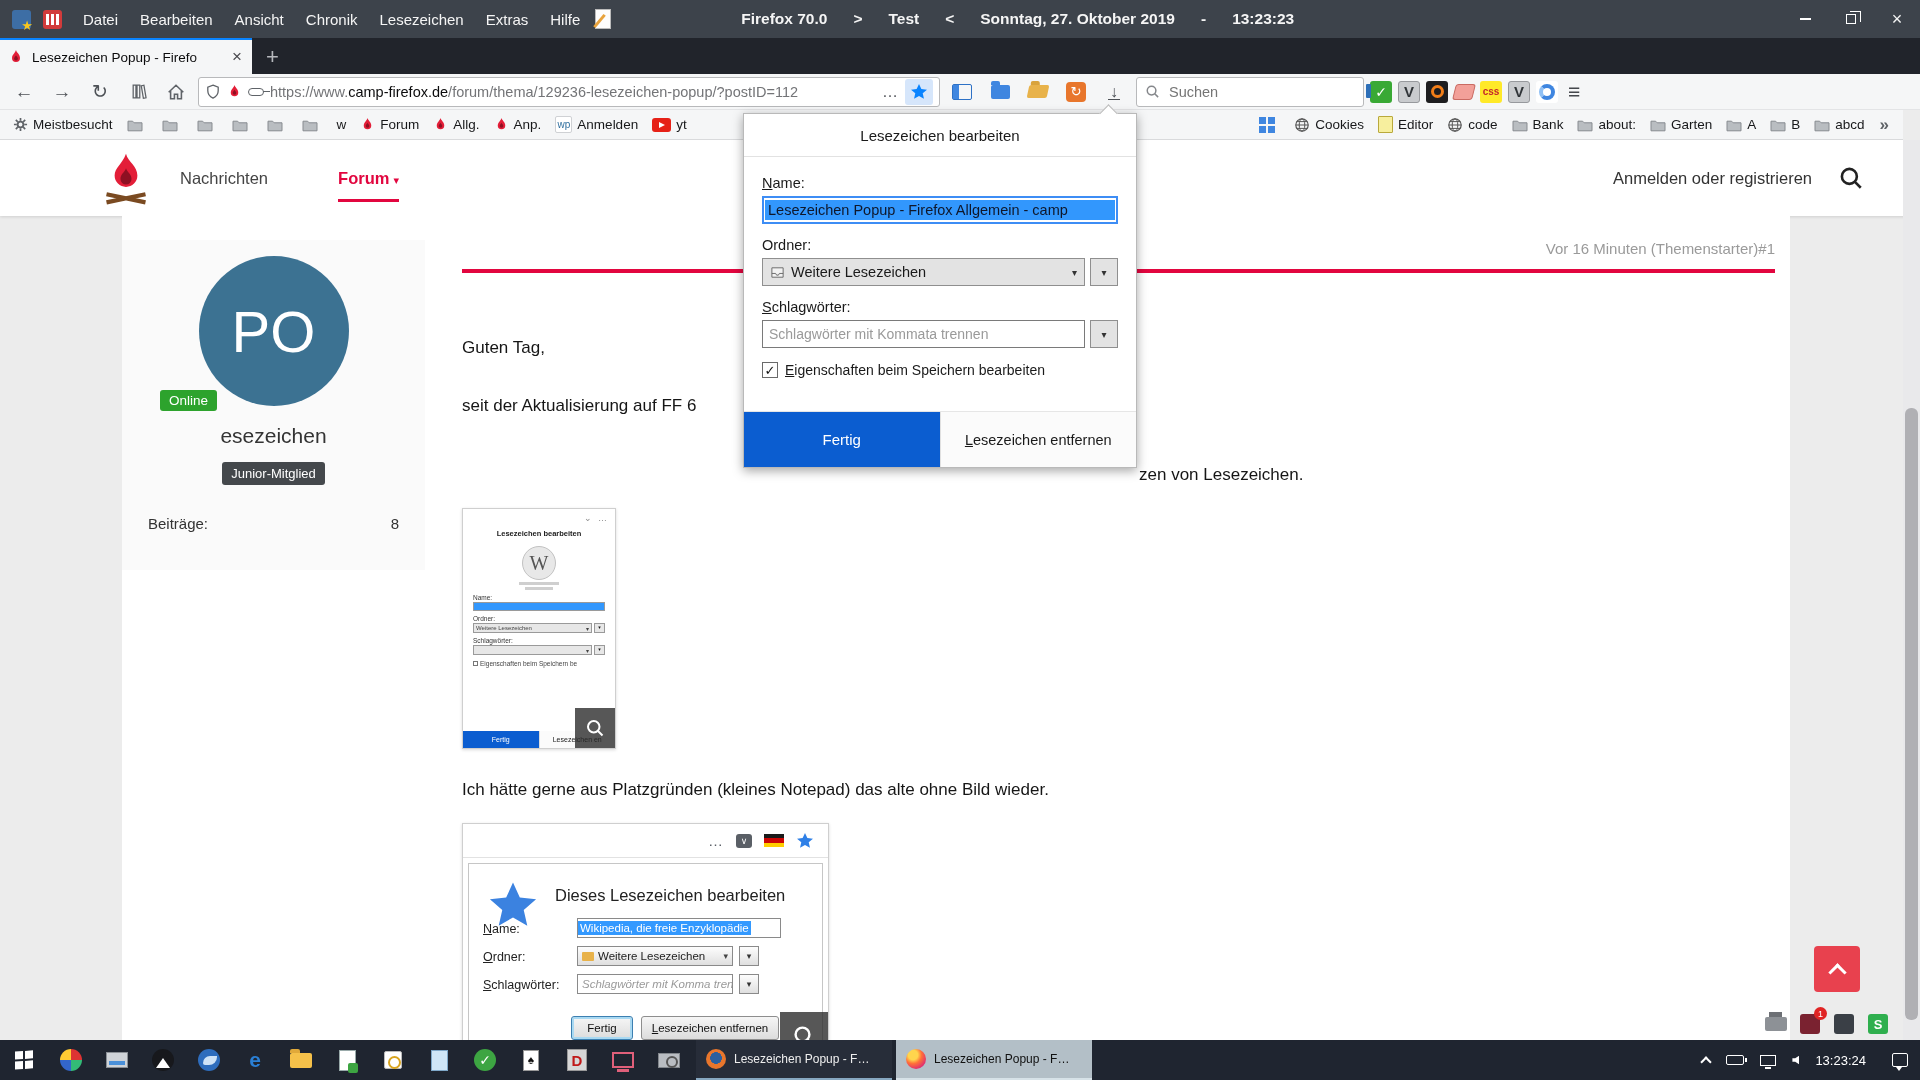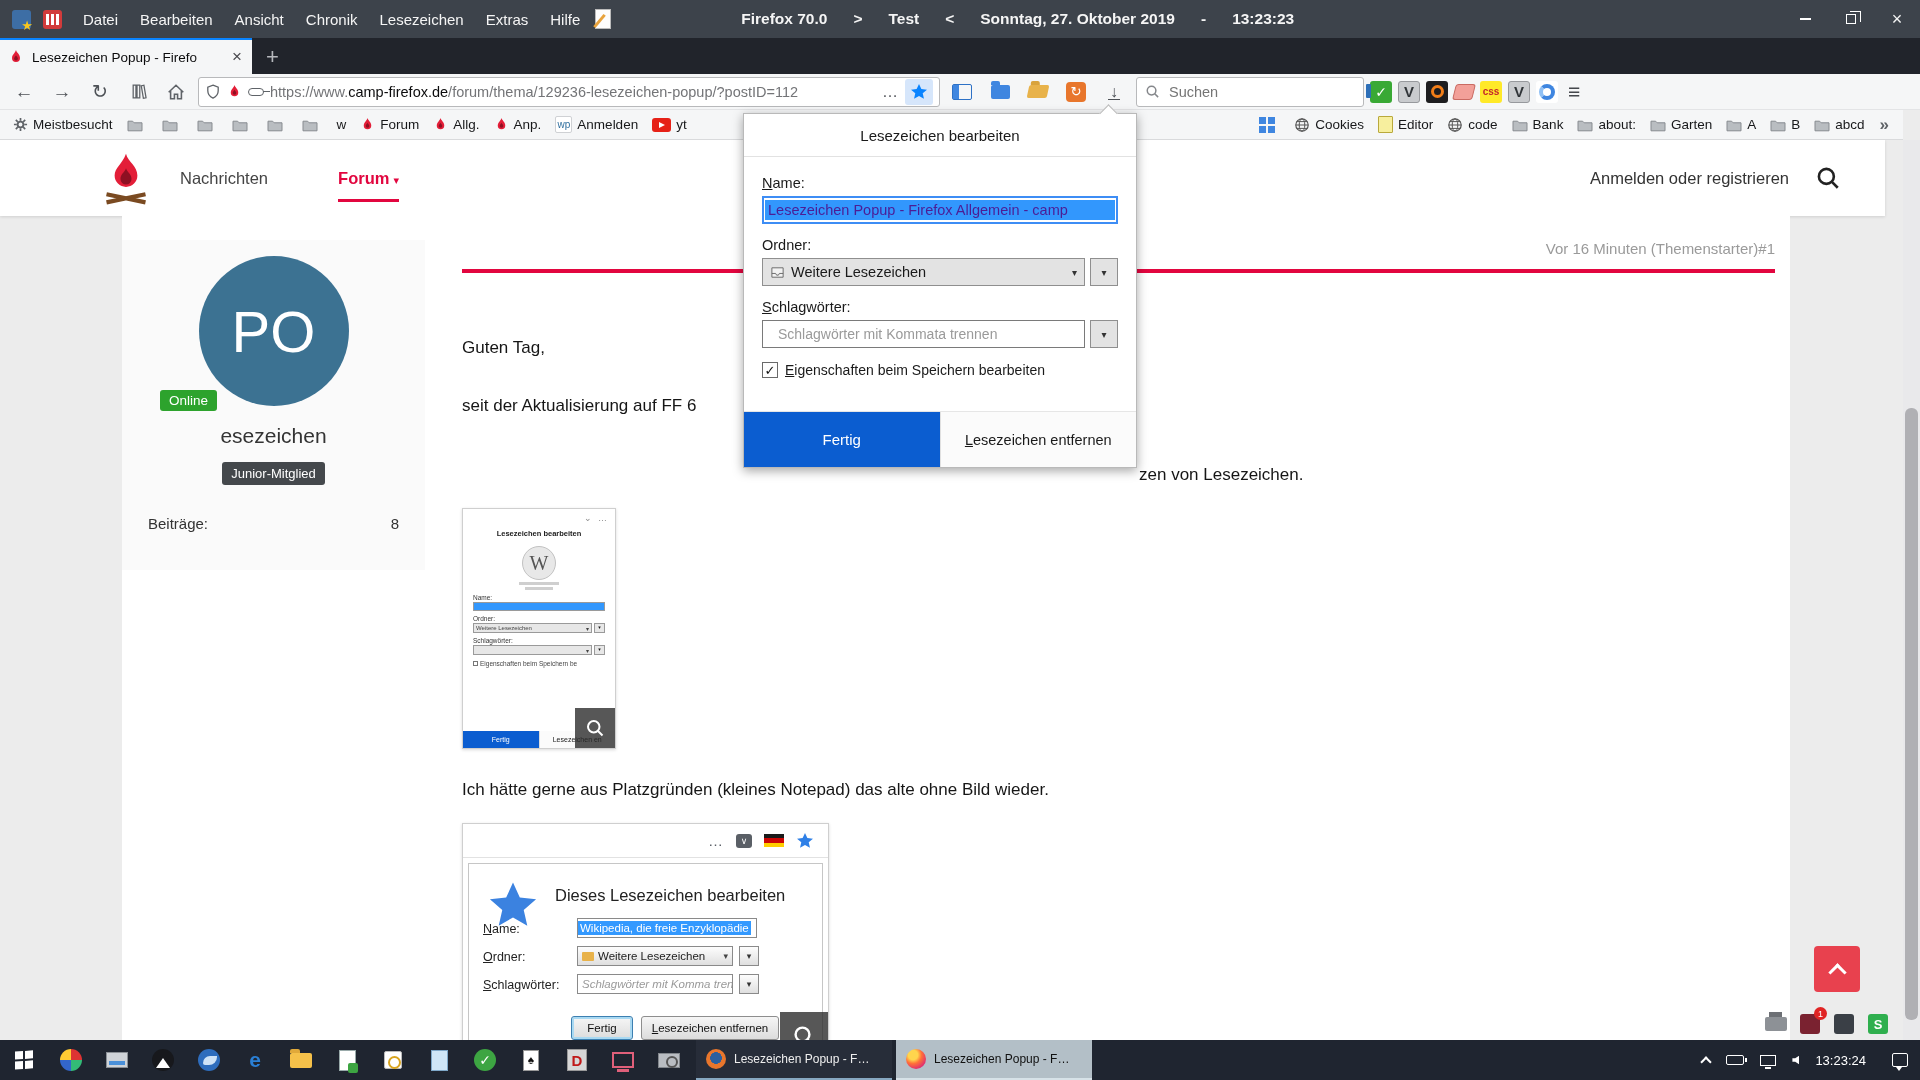--- a/index.html
+++ b/index.html
@@ -78,21 +78,21 @@
     color:#2f6f9f;font-size:10px;display:flex;align-items:center;justify-content:center;font-weight:normal}
   .ytico{width:19px;height:14px;background:#e62117;border-radius:3px;position:relative}
   .ytico::after{content:"";position:absolute;left:7px;top:4px;border-left:6px solid #fff;border-top:3.5px solid transparent;border-bottom:3.5px solid transparent}
   .tilesico{width:16px;height:16px;display:grid;grid-template-columns:7px 7px;gap:2px}
   .tilesico i{height:7px;background:#3f86e0}
   .noteico{width:15px;height:17px;background:#f7ef9e;border:1px solid #b9a93c;border-radius:1px}
   .spacer{flex:1}
   .overflow{color:#5f6368;font-size:17px;font-weight:bold;padding:0 6px}
   
   .page{position:absolute;top:140px;left:0;right:0;bottom:40px;background:#ececec;overflow:hidden}
-  .siteheader{position:absolute;top:0;left:0;right:35px;height:76px;background:#fff;
+  .siteheader{position:absolute;top:0;left:0;right:12px;height:76px;background:#fff;
     box-shadow:0 1px 3px rgba(0,0,0,.12);display:flex;align-items:center}
   .sitenav{display:flex;align-items:center;gap:70px;margin-left:180px;font-size:16.5px;color:#444}
   .forumlink{color:#e2063f;font-weight:bold;position:relative}
   .forumlink .caret{font-size:11px;margin-left:4px}
   .forumlink::after{content:"";position:absolute;left:0;right:0;bottom:-14px;height:3px;background:#e2063f}
   .login{margin-left:auto;font-size:16.5px;color:#333}
   .hsearch{margin:0 44px 0 26px;color:#222}
   .card{position:absolute;top:76px;left:122px;width:1668px;bottom:0;background:#fff}
   .profile{position:absolute;left:0;top:24px;width:303px;height:330px;background:#fafafa;text-align:center}
   .avatar{width:150px;height:150px;border-radius:50%;background:#3c7292;color:#fff;margin:16px auto 0;
@@ -129,21 +129,21 @@
     display:flex;align-items:center;justify-content:center}
   .fig2{left:0;top:583px;width:367px;height:238px}
   .f2strip{height:34px;border-bottom:1px solid #e2e2e2;display:flex;align-items:center;justify-content:flex-end;gap:12px;padding:0 14px}
   .f2strip .dots{color:#5a5f66;font-size:15px;letter-spacing:1px}
   .pocketico{width:16px;height:14px;background:#5a5f66;border-radius:3px;color:#fff;font-size:9px;display:flex;align-items:center;justify-content:center}
   .deflag{width:20px;height:13px;background:linear-gradient(#1a1a1a 33%,#cc0605 33% 66%,#ffce00 66%)}
   .f2dialog{position:absolute;left:5px;top:39px;right:5px;bottom:5px;border:1px solid #c6c6c6}
   .f2star{position:absolute;left:18px;top:16px}
   .f2title{position:absolute;left:86px;top:22px;font-size:16.5px;color:#222}
   .f2label{position:absolute;left:14px;font-size:12.5px;color:#222}
-  .f2field{position:absolute;left:108px;width:180px;height:20px;border:1px solid #8a8a8a;background:#fff;font-size:11.5px;display:flex;align-items:center;overflow:hidden}
+  .f2field{position:absolute;left:108px;width:204px;height:20px;border:1px solid #8a8a8a;background:#fff;font-size:11.5px;display:flex;align-items:center;overflow:hidden}
   .f2sel{background:#3399ff;color:#fff;padding:1px 2px;white-space:nowrap}
   .f2dd{background:linear-gradient(#fdfdfd,#dfdfdf);display:flex;align-items:center;gap:4px;padding:0 4px;color:#222}
   .f2dd .fold{width:12px;height:9px;background:#e8b24a;border-radius:1px}
   .f2dd .car{margin-left:auto;font-size:9px;color:#444}
   .f2db{position:absolute;width:20px;height:20px;border:1px solid #8a8a8a;background:linear-gradient(#fdfdfd,#dfdfdf);
     font-size:9px;color:#333;display:flex;align-items:center;justify-content:center}
   .f2ph{color:#9a9a9a;font-style:italic;padding-left:4px;white-space:nowrap}
   .f2btn{position:absolute;height:24px;border:1px solid #8e8e8e;background:linear-gradient(#f6f6f6,#dcdcdc);
     font-size:11.5px;color:#111;display:flex;align-items:center;justify-content:center;border-radius:3px}
   .f2btn.def{border-color:#3c7fb1;box-shadow:inset 0 0 0 2px #a9d9f2}
@@ -157,27 +157,27 @@
   
   .popup{position:absolute;left:743px;top:113px;width:394px;height:355px;background:#fff;z-index:60;
     border:1px solid #b9b9b9;box-shadow:0 3px 10px rgba(0,0,0,.35);font-size:14.5px;color:#1a1a1a}
   .notch{position:absolute;top:-7px;left:358px;width:13px;height:13px;background:#fff;transform:rotate(45deg);
     border-left:1px solid #b9b9b9;border-top:1px solid #b9b9b9}
   .ptitle{text-align:center;padding:13px 0 12px;font-size:15px;border-bottom:1px solid #e2e2e2}
   .pbody{padding:12px 18px 0}
   .plabel{margin:6px 0 5px}
   .ak{text-decoration:underline}
   .selfield{border:2px solid #3d8df5;height:28px;display:flex;align-items:center;padding:0 1px;overflow:hidden}
-  .selfield span{background:#3297fd;color:#4c1d95;white-space:nowrap;padding:2px 3px;width:100%}
+  .selfield span{background:#3297fd;color:#0f172a;white-space:nowrap;padding:2px 3px;width:100%}
   .ddrow{display:flex;gap:5px;margin-top:2px}
   .dropdown{flex:1;height:28px;background:#e3e3e3;border:1px solid #8f8f8f;display:flex;align-items:center;gap:6px;padding:0 7px}
   .dropdown .car,.sqbtn .car{margin-left:auto;color:#333;font-size:10px}
   .sqbtn{width:28px;height:28px;background:#e3e3e3;border:1px solid #8f8f8f;display:flex;align-items:center;justify-content:center}
   .sqbtn .car{margin:0}
-  .taginput{flex:1;height:28px;border:1px solid #7a7a7a;font-size:14px;color:#000000;padding:0 15px;font-family:inherit;background:#fff}
+  .taginput{flex:1;height:28px;border:1px solid #7a7a7a;font-size:14px;color:#000000;padding:0 6px;font-family:inherit;background:#fff}
   .taginput::placeholder{color:#9a9a9a}
   .checkrow{display:flex;align-items:center;gap:7px;margin-top:14px;font-size:14px}
   .cbox{width:16px;height:16px;border:1px solid #6a6a6a;display:flex;align-items:center;justify-content:center;font-size:13px;color:#111}
   .pbtns{position:absolute;bottom:0;left:0;right:0;height:56px;display:flex;border-top:1px solid #e6e6e6}
   .pbtns .done{flex:1;background:#0b5dd0;color:#fff;display:flex;align-items:center;justify-content:center;font-size:15px}
   .pbtns .remove{flex:1;background:#fbfbfb;border-left:1px solid #e0e0e0;color:#1a1a1a;display:flex;align-items:center;justify-content:center;font-size:14.5px}
   
   .trayflow{position:absolute;right:30px;bottom:44px;display:flex;gap:10px;align-items:center;z-index:40}
   .tf{width:24px;height:24px;position:relative;display:flex;align-items:center;justify-content:center}
   .printer{width:22px;height:14px;background:#8d9196;border-radius:2px;position:relative}

